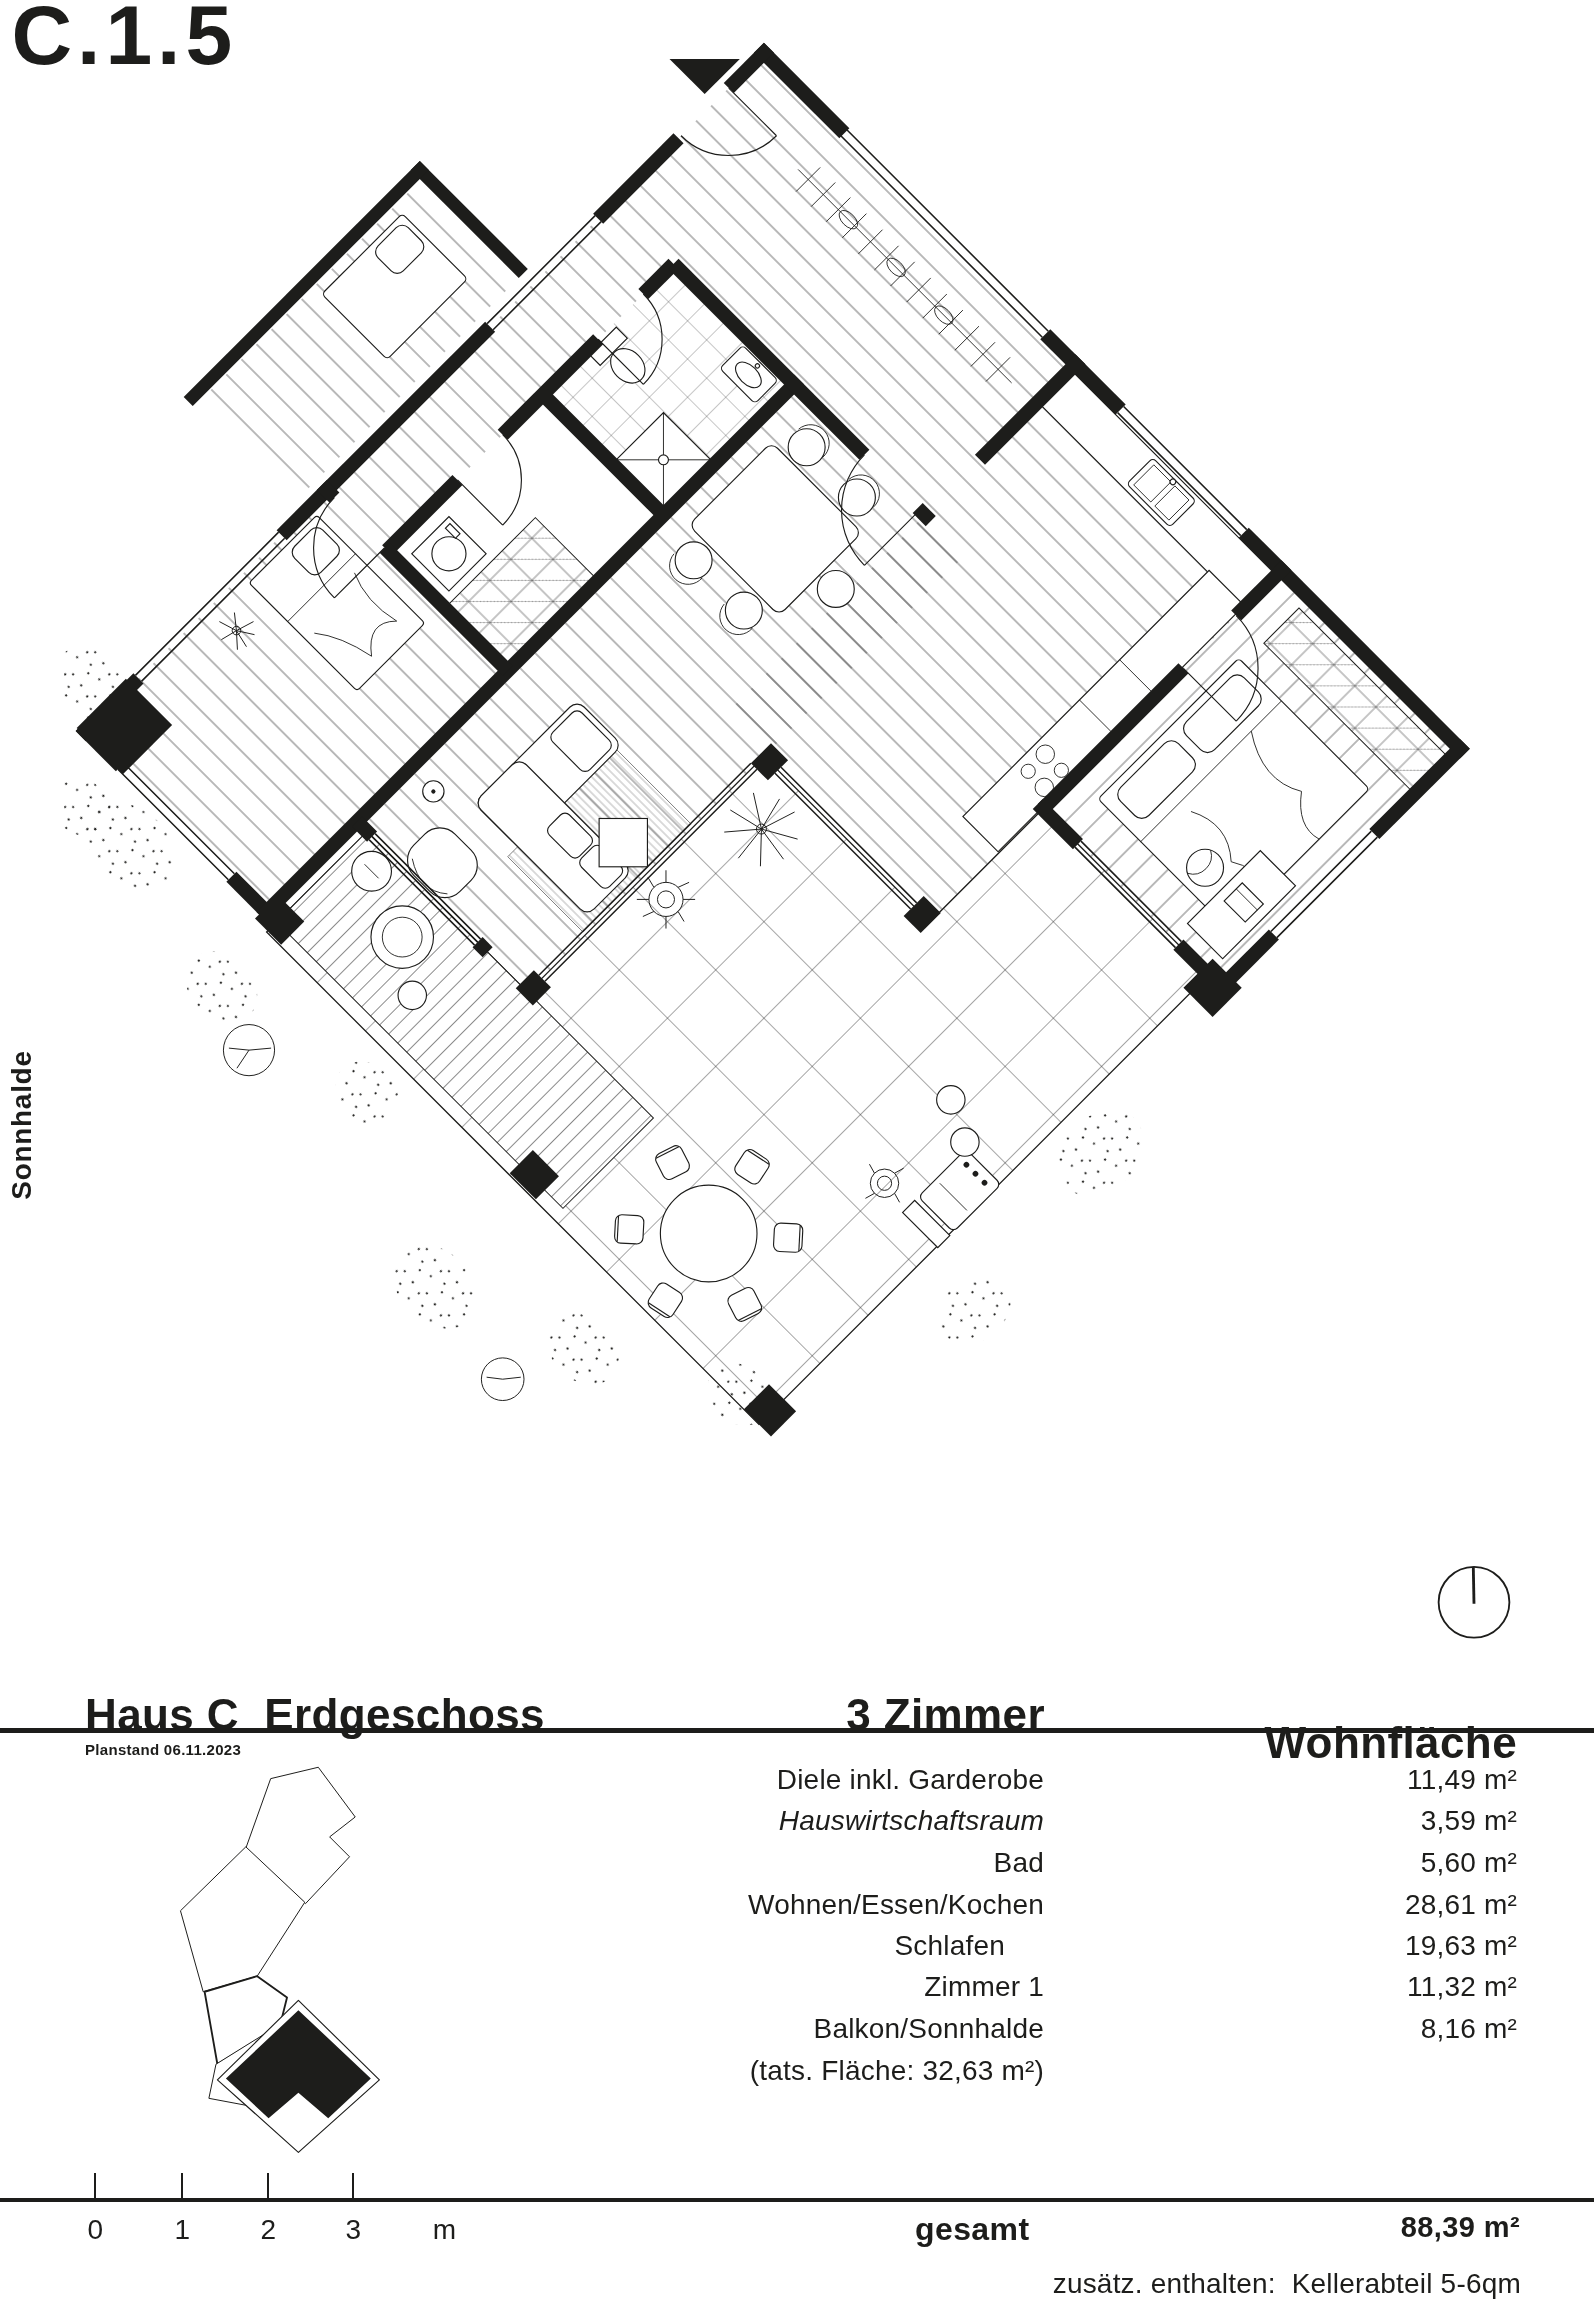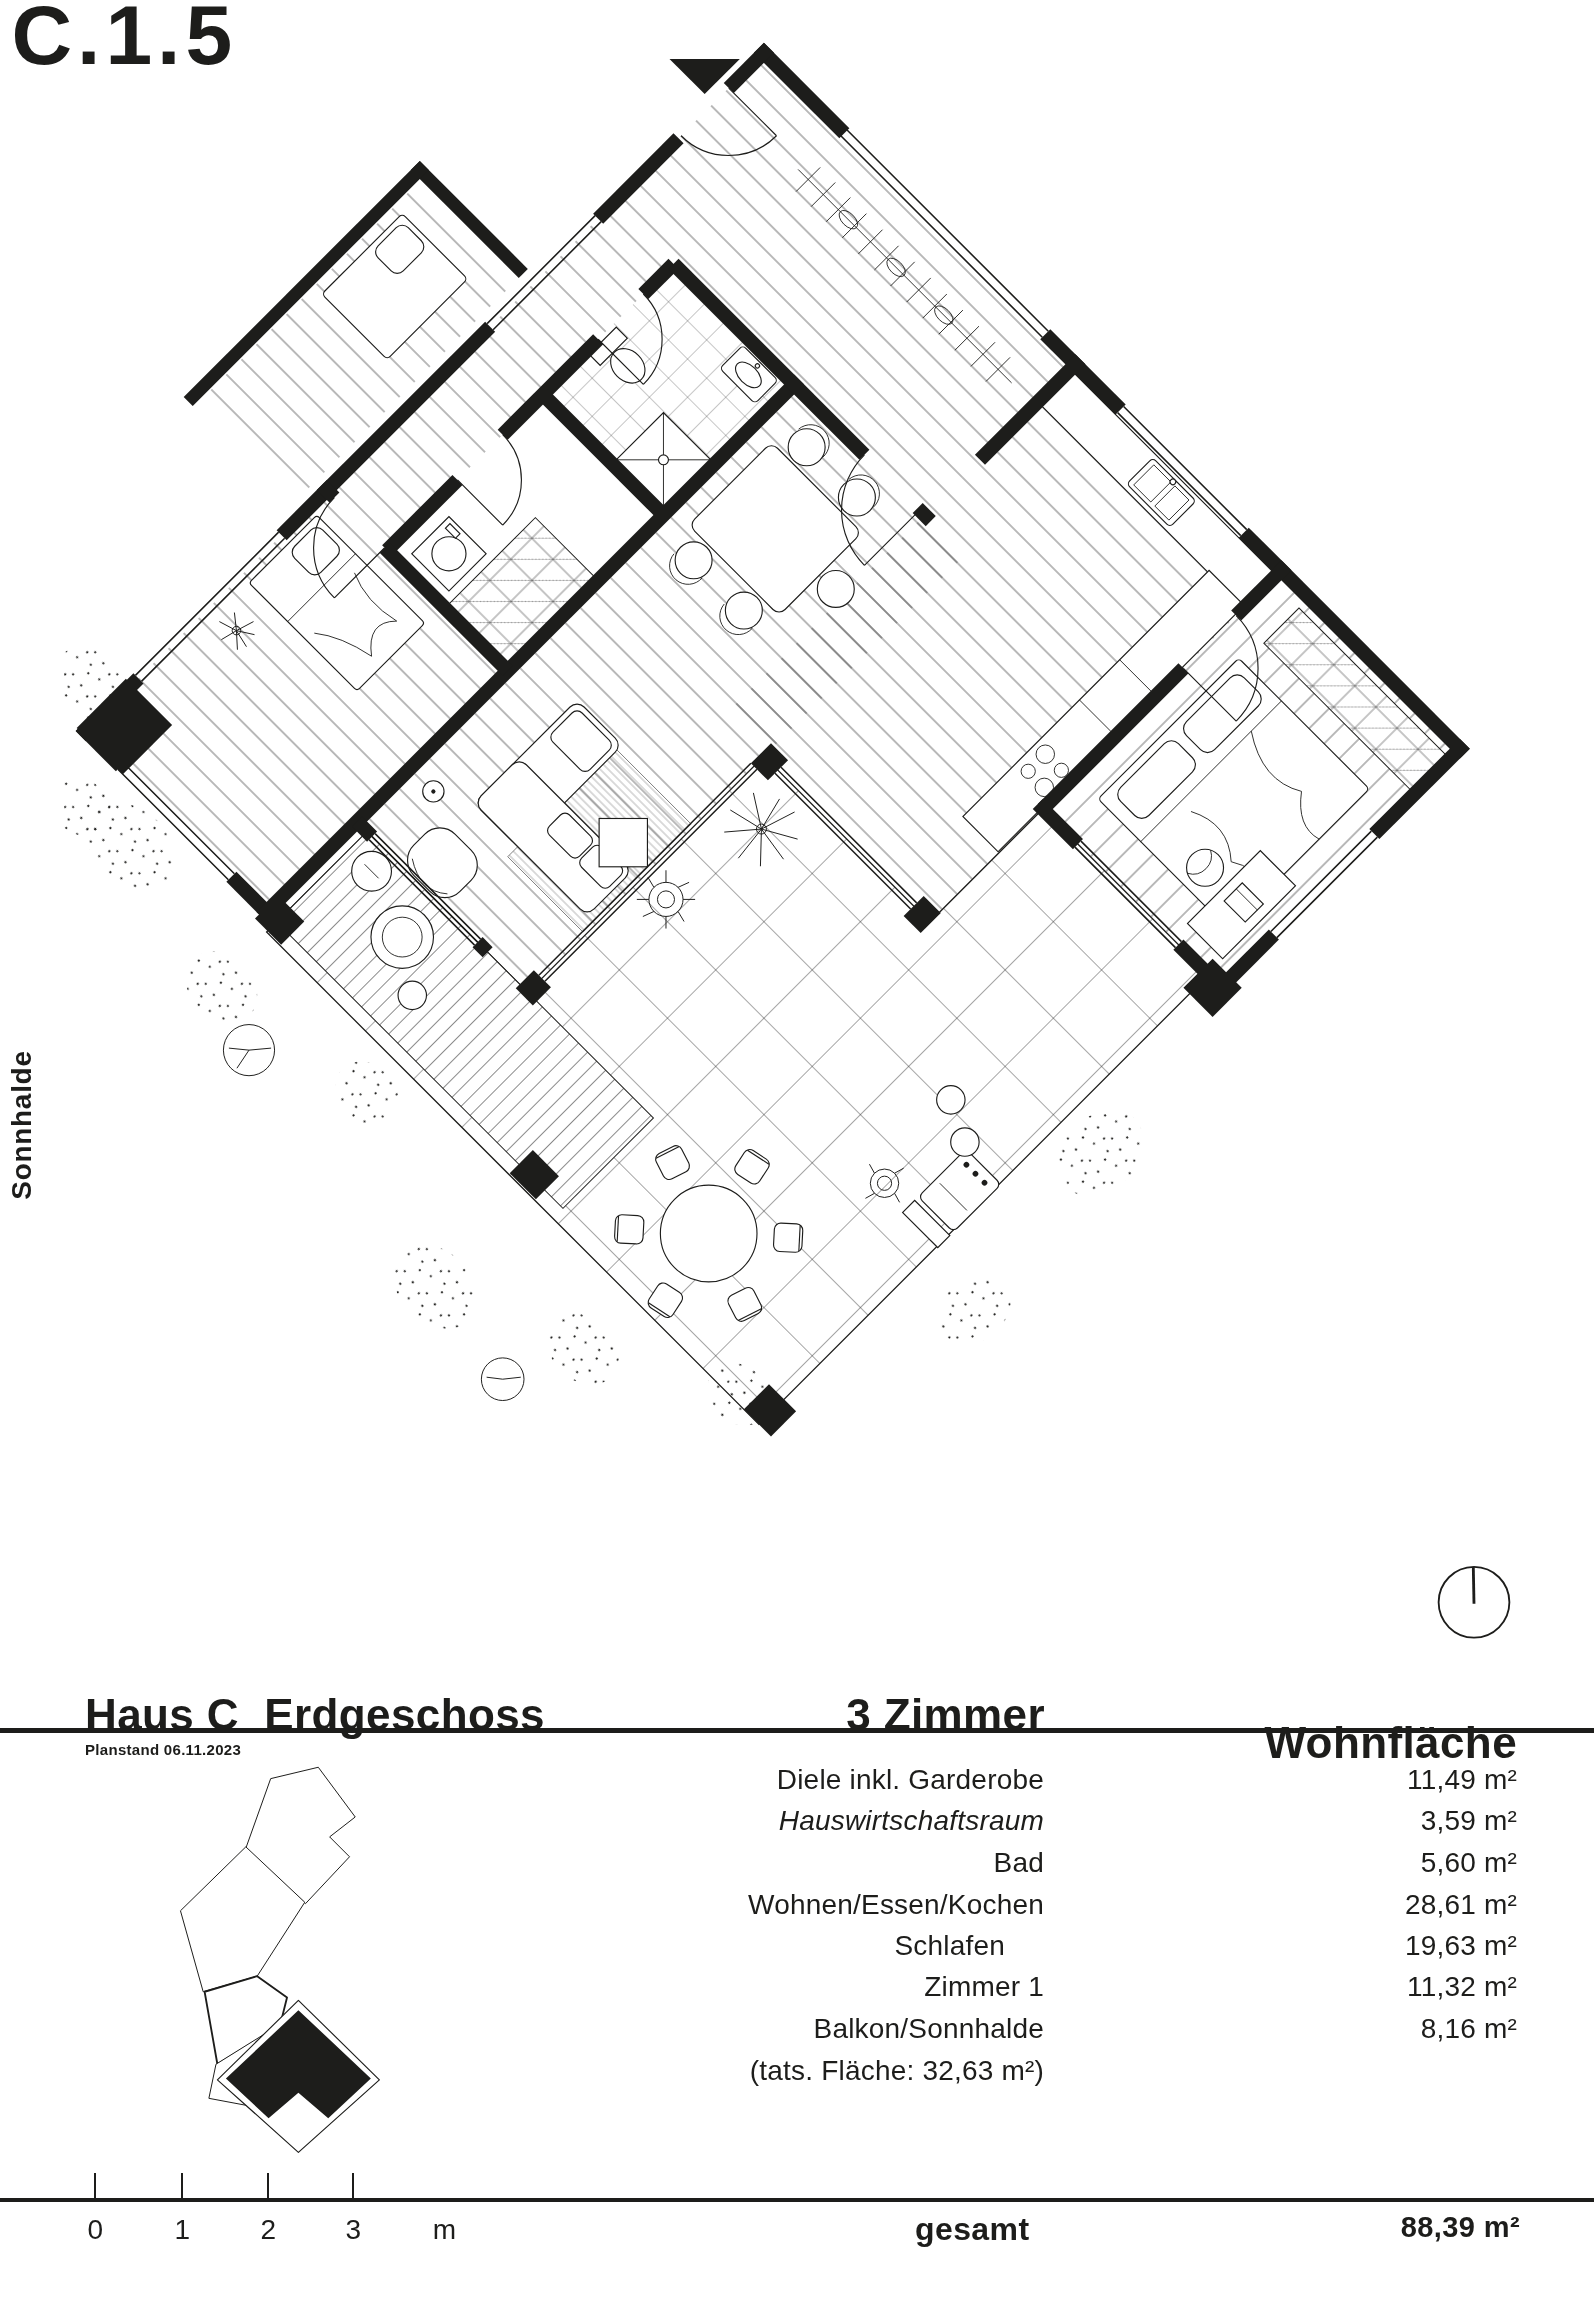--- a/index.html
+++ b/index.html
@@ -397,15 +397,16 @@
   <div class="abs tick" style="left:352px;top:2173px;"></div>
   <div class="abs rule" style="left:0;top:2198px;width:1594px;height:4.3px;"></div>
   <div class="abs num r" style="left:74px;top:2214px;width:43px;text-align:center;">0</div>
   <div class="abs num" style="left:161px;top:2214px;width:43px;text-align:center;">1</div>
   <div class="abs num" style="left:247px;top:2214px;width:43px;text-align:center;">2</div>
   <div class="abs num" style="left:332px;top:2214px;width:43px;text-align:center;">3</div>
   <div class="abs num" style="left:423px;top:2214px;width:43px;text-align:center;">m</div>
 
   <div class="abs num b" style="left:915px;top:2211px;font-size:32px;">gesamt</div>
   <div class="abs num b r" style="left:1307px;top:2211px;width:213px;font-size:29px;">88,39 m²</div>
+  <div class="abs rowtxt r" style="left:853px;top:2268px;width:668px;">zusätz. enthalten:  Kellerabteil 5-6qm</div>
 
 </div>
 
 
 </body></html>

